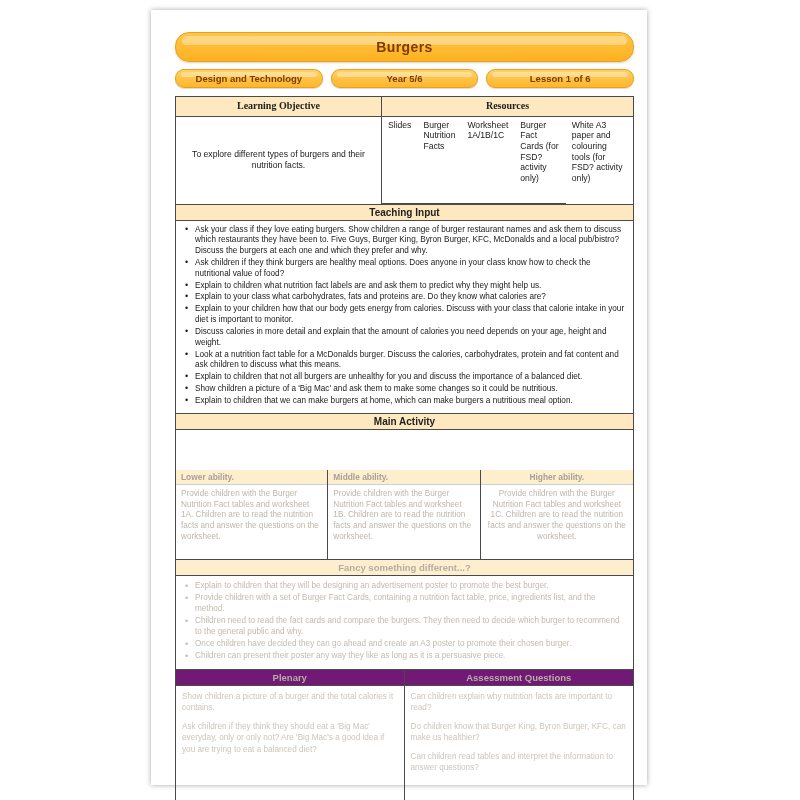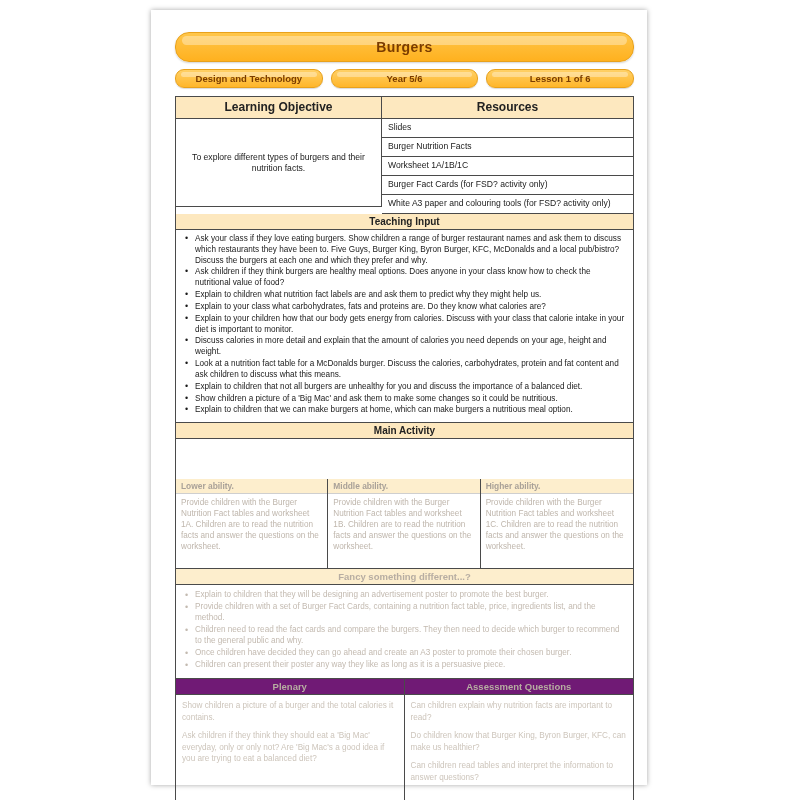--- a/index.html
+++ b/index.html
@@ -110,34 +110,35 @@
   .col-left {
     width: 206px;
     border-right: 1px solid #4a4a4a;
   }
   .col-right { flex: 1; }
 
   .hdr {
     background: #fde8bf;
     text-align: center;
     font-weight: bold;
-    font-size: 12px;
+    font-size: 10px;
     color: #222;
     padding: 3px 4px;
+    font-family: Liberation Serif, serif;
   }
   .lo-cell {
     text-align: center;
     font-size: 8.6px;
     padding: 10px 12px;
     height: 88px;
     display: flex;
     align-items: center;
     justify-content: center;
   }
-  .res-list { display: flex; flex-direction: column; }
+  .res-list { display: flex; flex-direction: row; }
   .res-item {
     border-bottom: 1px solid #4a4a4a;
     padding: 3px 6px;
     font-size: 8.6px;
     min-height: 12px;
   }
   .res-item:last-child { border-bottom: none; }
 
   .band {
     background: #fde8bf;
@@ -179,21 +180,21 @@
     display: flex;
     border-bottom: 1px solid #4a4a4a;
   }
   .third {
     width: 33.333%;
     box-sizing: border-box;
     border-right: 1px solid #4a4a4a;
     padding: 0;
     margin-top: 40px;
   }
-  .third:last-child { border-right: none; }
+  .third:last-child { border-right: none; text-align: center; }
   .third-hdr {
     background: #fdeecd;
     border-bottom: 1px solid #cfcfcf;
     font-size: 8.4px;
     font-weight: bold;
     padding: 2px 5px;
     color: #a9a198;
   }
   .third-body {
     padding: 4px 5px;

